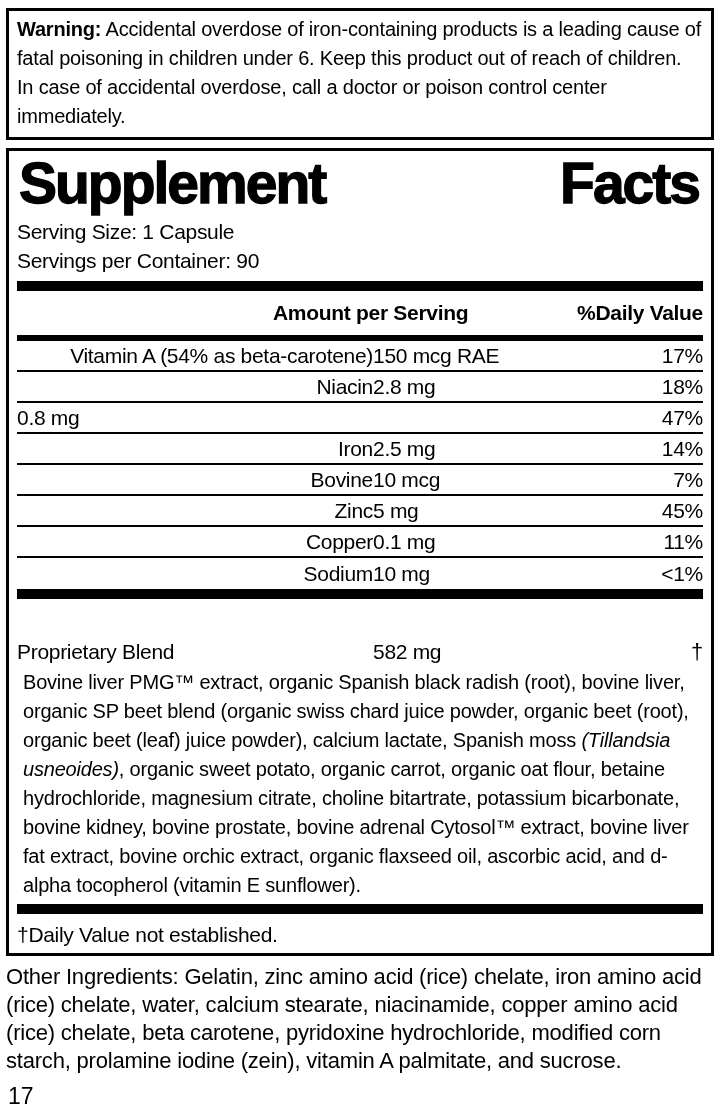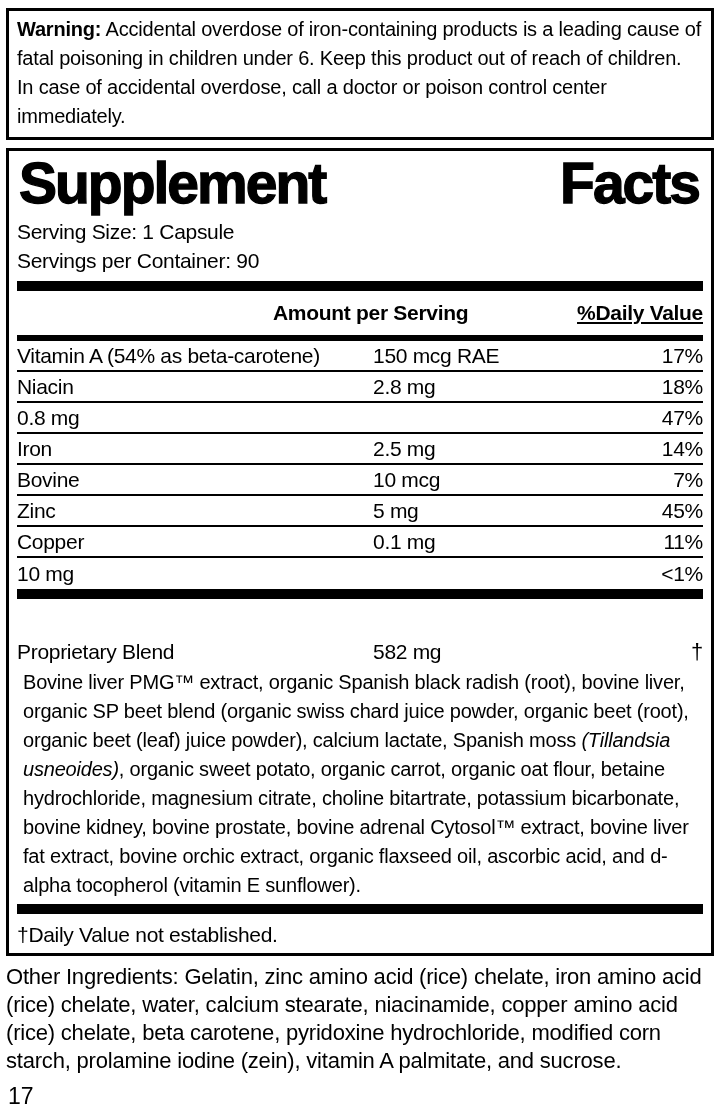--- a/index.html
+++ b/index.html
@@ -37,29 +37,29 @@
   .bar { background: #000; width: 100%; }
   .bar.thick { height: 10px; }
   .bar.medium { height: 6px; }
   .bar.mt { margin-top: 4px; }
 
   .header-row {
     display: flex; align-items: center; height: 44px;
     font-weight: bold; font-size: 21px; letter-spacing: -0.3px;
   }
   .header-row .amount-header { margin-left: 256px; }
-  .header-row .dv-header { margin-left: auto; text-decoration: underline; }
+  .header-row .dv-header { margin-left: auto; }
 
   .nutrient-row {
     display: flex; align-items: center;
     height: 31px; border-bottom: 2px solid #000;
     font-size: 21px; letter-spacing: -0.3px;
   }
   .nutrient-row.no-sep { border-bottom: none; }
-  .nutrient-row .name { width: 356px; flex: 0 0 auto; }
+  .nutrient-row .name { width: 356px; flex: 0 0 auto; text-align: right; }
   .nutrient-row .amount { flex: 1 1 auto; }
   .nutrient-row .dv { margin-left: auto; text-align: right; }
 
   .blend-row {
     display: flex; align-items: center; height: 33px;
     font-size: 21px; letter-spacing: -0.3px; margin-top: 36px;
   }
   .blend-row .name { width: 356px; flex: 0 0 auto; }
   .blend-row .amount { flex: 1 1 auto; }
   .blend-row .dagger { margin-left: auto; font-size: 22px; }
@@ -143,20 +143,21 @@
         <span class="name">Zinc</span>
         <span class="amount">5 mg</span>
         <span class="dv">45%</span>
       </div>
       <div class="nutrient-row">
         <span class="name">Copper</span>
         <span class="amount">0.1 mg</span>
         <span class="dv">11%</span>
       </div>
       <div class="nutrient-row no-sep">
+        <span class="name">Sodium</span>
         <span class="amount">10 mg</span>
         <span class="dv">&lt;1%</span>
       </div>
     </div>
 
     <div class="bar thick"></div>
 
     <div class="blend-row">
       <span class="name">Proprietary Blend</span>
       <span class="amount">582 mg</span>

